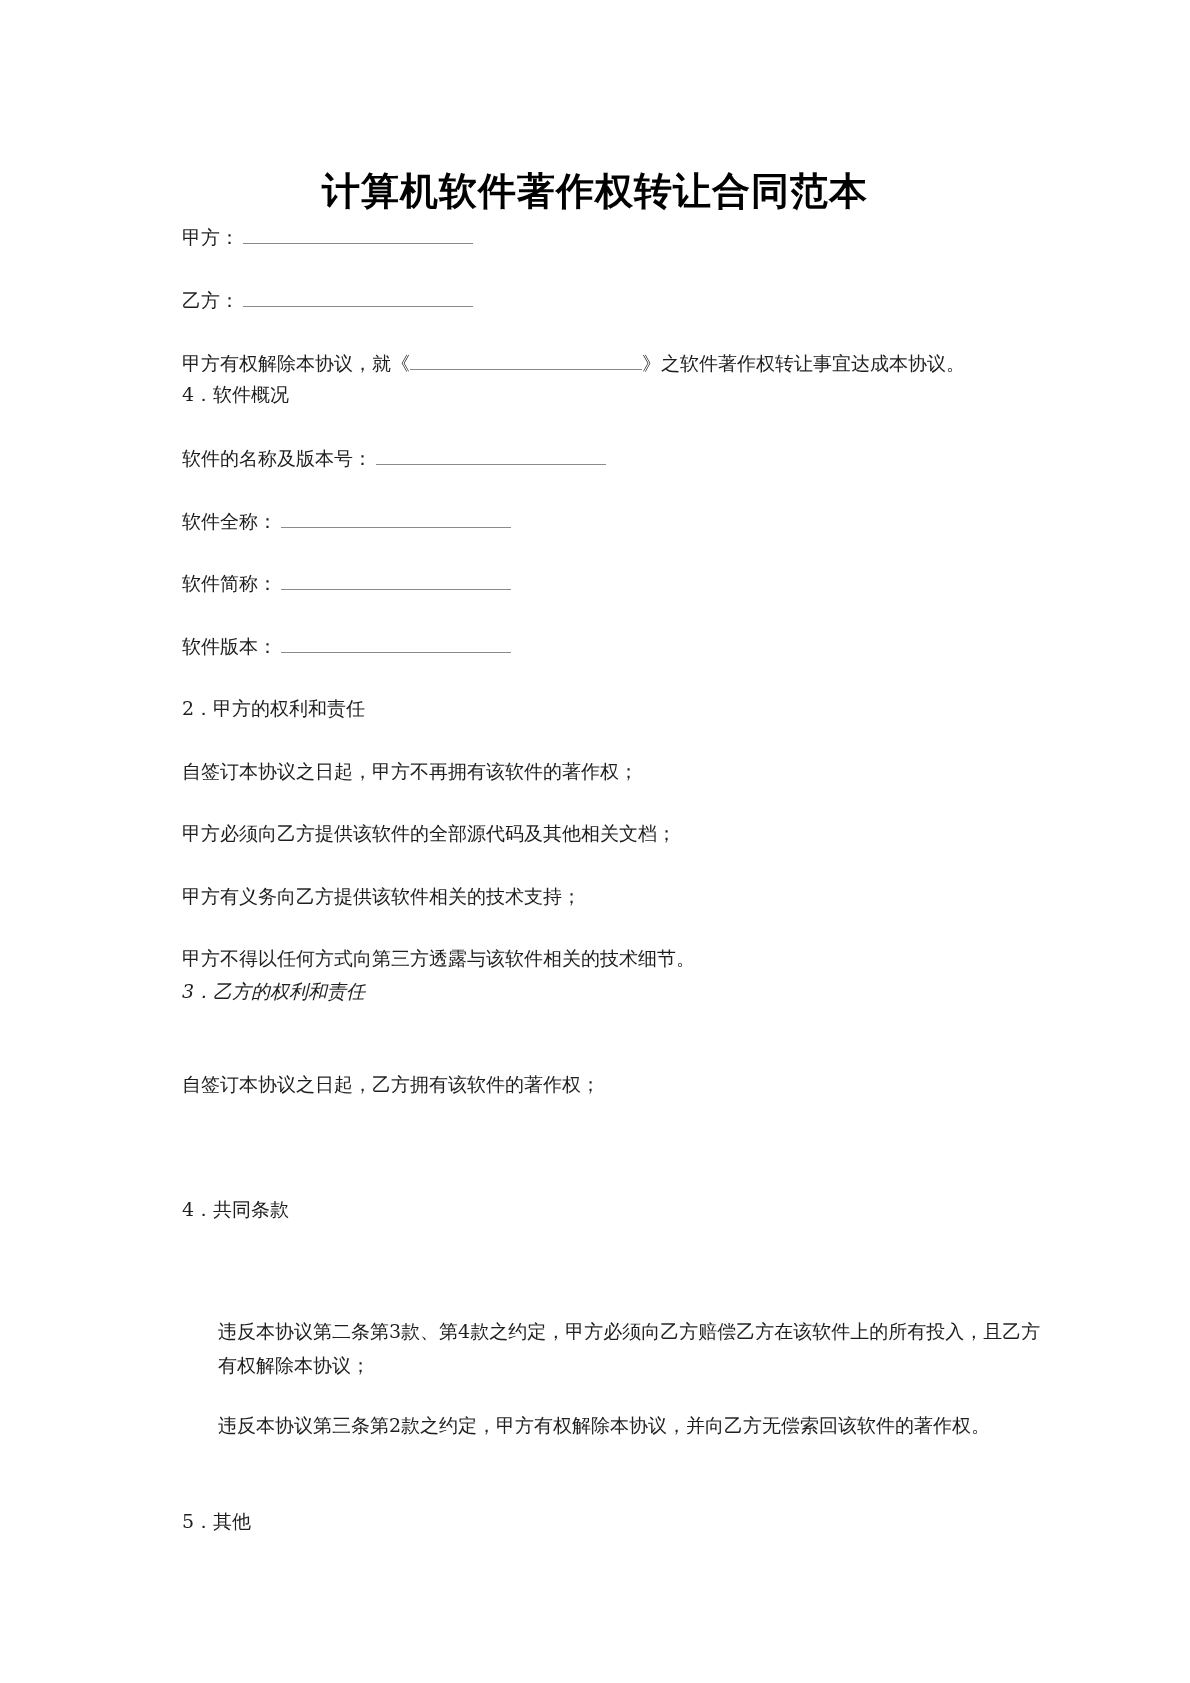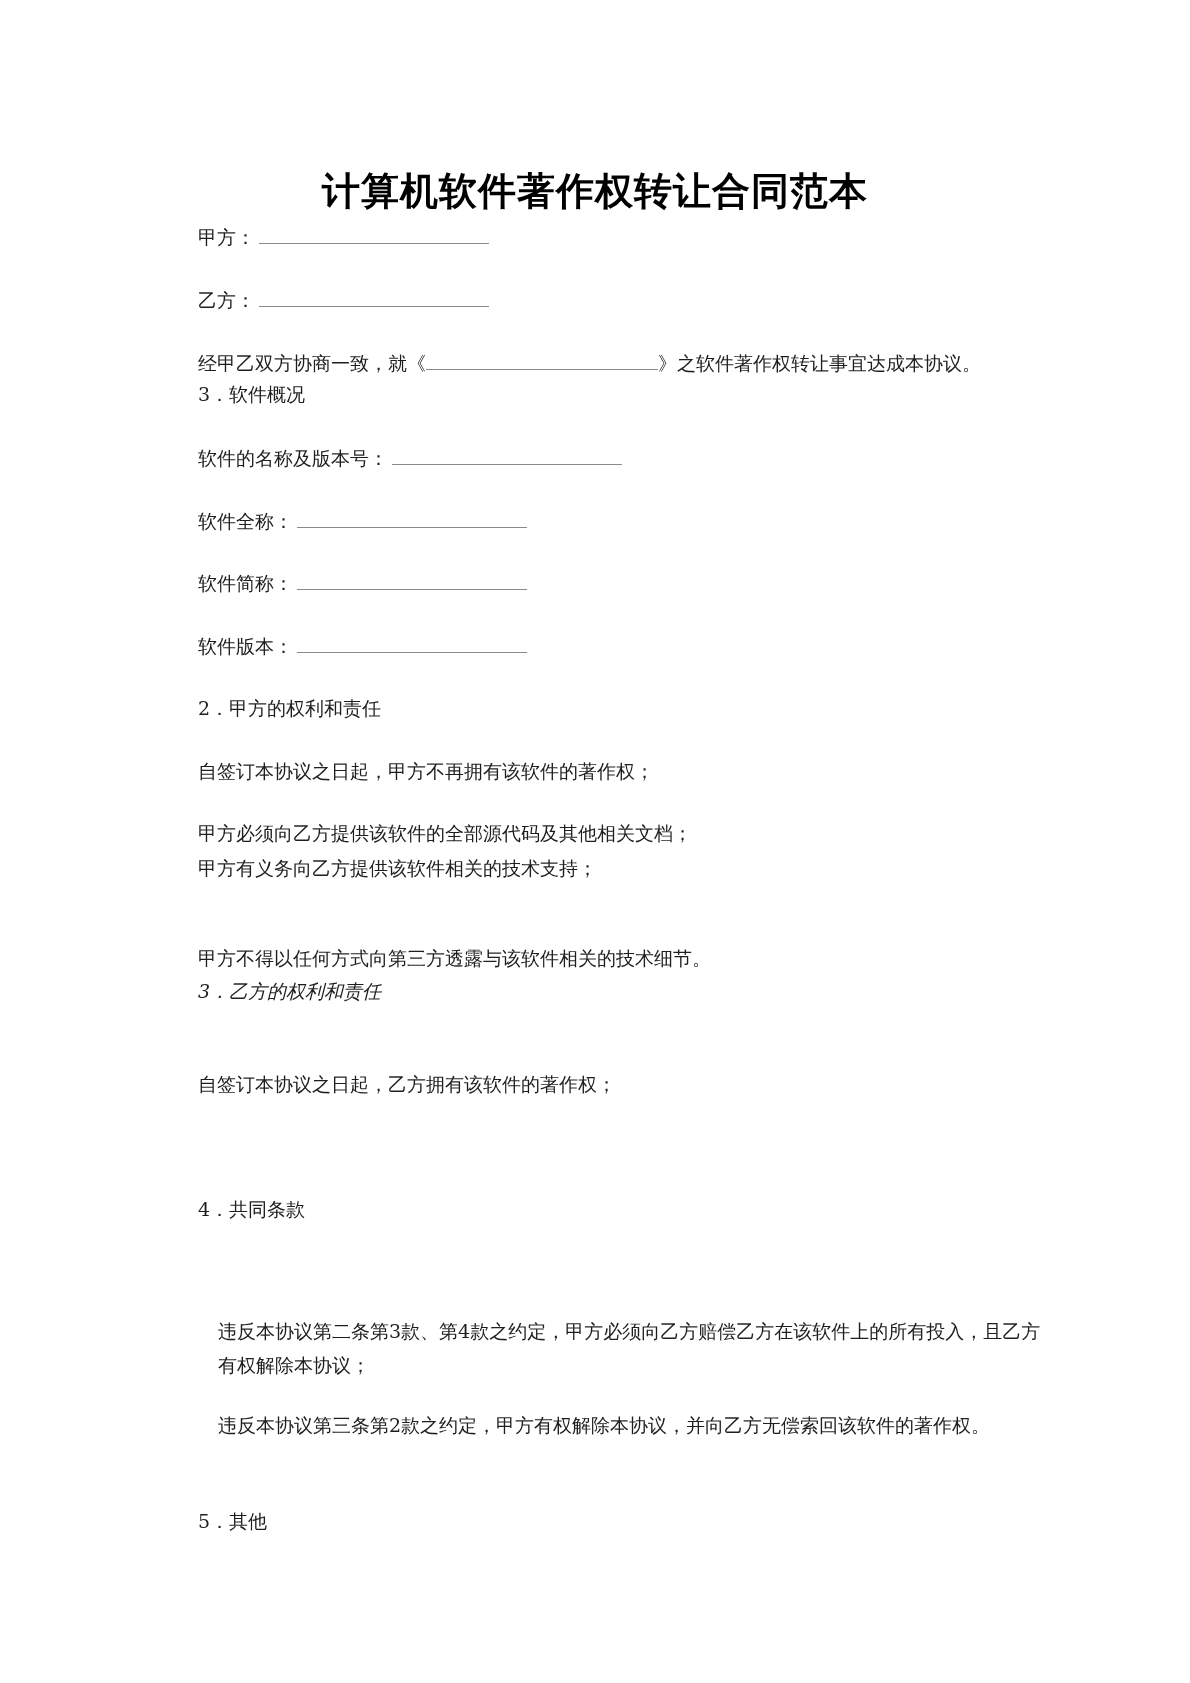--- a/index.html
+++ b/index.html
@@ -34,21 +34,20 @@
       letter-spacing: 1px;
       line-height: 46px;
     }
     .line {
       position: absolute;
       left: 182px;
       font-size: 19px;
       line-height: 26px;
       white-space: nowrap;
       color: #1e1e1e;
-      margin-left: 16px;
     }
     .para {
       position: absolute;
       left: 182px;
       width: 840px;
       font-size: 19px;
       line-height: 34px;
       color: #1e1e1e;
       word-break: break-all;
       margin-left: 36px;
@@ -72,42 +71,42 @@
 
   <div class="line" style="top:224px;">
     <span>甲方：</span><span class="blank w230"></span>
   </div>
 
   <div class="line" style="top:287px;">
     <span>乙方：</span><span class="blank w230"></span>
   </div>
 
   <div class="line" style="top:350px;">
-    <span>经甲乙双方协商一致，就《</span><span class="blank wide" style="margin-left:0;"></span><span>》之软件著作权转让事宜达成本协议。</span>
+    <span>甲方有权解除本协议，就《</span><span class="blank wide" style="margin-left:0;"></span><span>》之软件著作权转让事宜达成本协议。</span>
   </div>
 
-  <div class="line" style="top:381px;">3．软件概况</div>
+  <div class="line" style="top:381px;">4．软件概况</div>
 
   <div class="line" style="top:445px;">
     <span>软件的名称及版本号：</span><span class="blank w230"></span>
   </div>
   <div class="line" style="top:508px;">
     <span>软件全称：</span><span class="blank w230"></span>
   </div>
   <div class="line" style="top:570px;">
     <span>软件简称：</span><span class="blank w230"></span>
   </div>
   <div class="line" style="top:633px;">
     <span>软件版本：</span><span class="blank w230"></span>
   </div>
 
   <div class="line" style="top:695px;">2．甲方的权利和责任</div>
   <div class="line" style="top:758px;">自签订本协议之日起，甲方不再拥有该软件的著作权；</div>
   <div class="line" style="top:820px;">甲方必须向乙方提供该软件的全部源代码及其他相关文档；</div>
-  <div class="line" style="top:855px;">甲方有义务向乙方提供该软件相关的技术支持；</div>
+  <div class="line" style="top:883px;">甲方有义务向乙方提供该软件相关的技术支持；</div>
   <div class="line" style="top:945px;">甲方不得以任何方式向第三方透露与该软件相关的技术细节。</div>
 
   <div class="line" style="top:978px;font-style:italic;">3．乙方的权利和责任</div>
   <div class="line" style="top:1071px;">自签订本协议之日起，乙方拥有该软件的著作权；</div>
 
   <div class="line" style="top:1196px;">4．共同条款</div>
   <div class="para" style="top:1314px;">违反本协议第二条第3款、第4款之约定，甲方必须向乙方赔偿乙方在该软件上的所有投入，且乙方有权解除本协议；</div>
   <div class="para" style="top:1408px;">违反本协议第三条第2款之约定，甲方有权解除本协议，并向乙方无偿索回该软件的著作权。</div>
 
   <div class="line" style="top:1508px;">5．其他</div>

